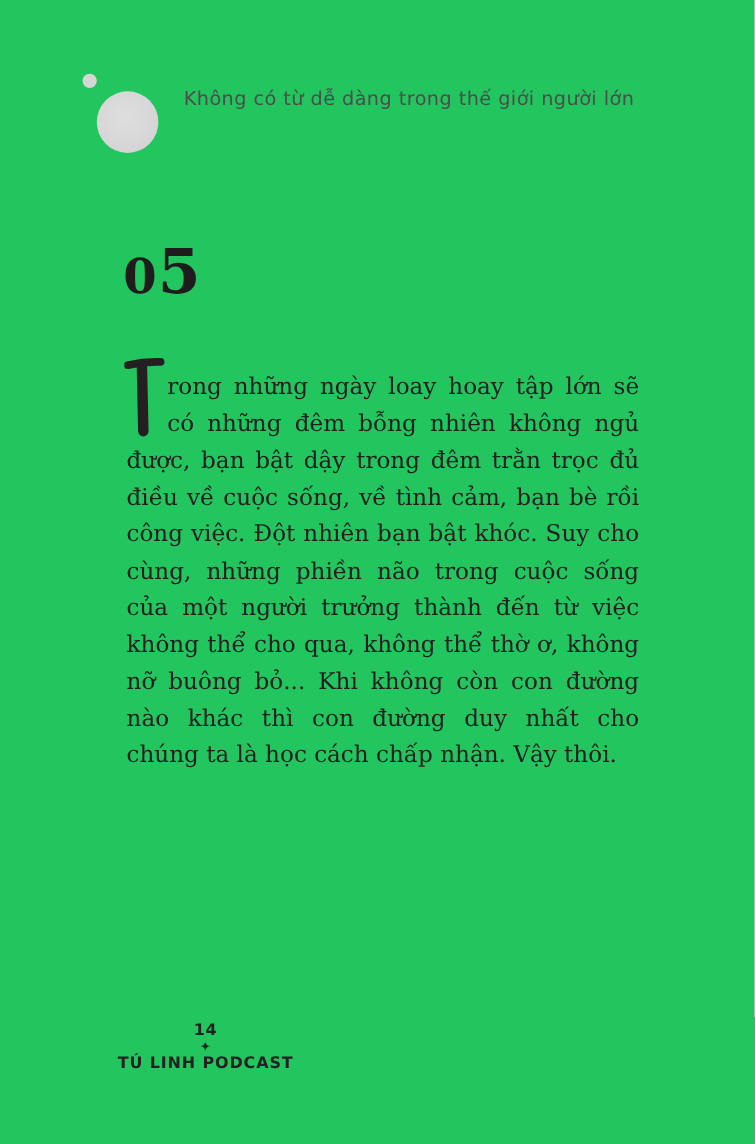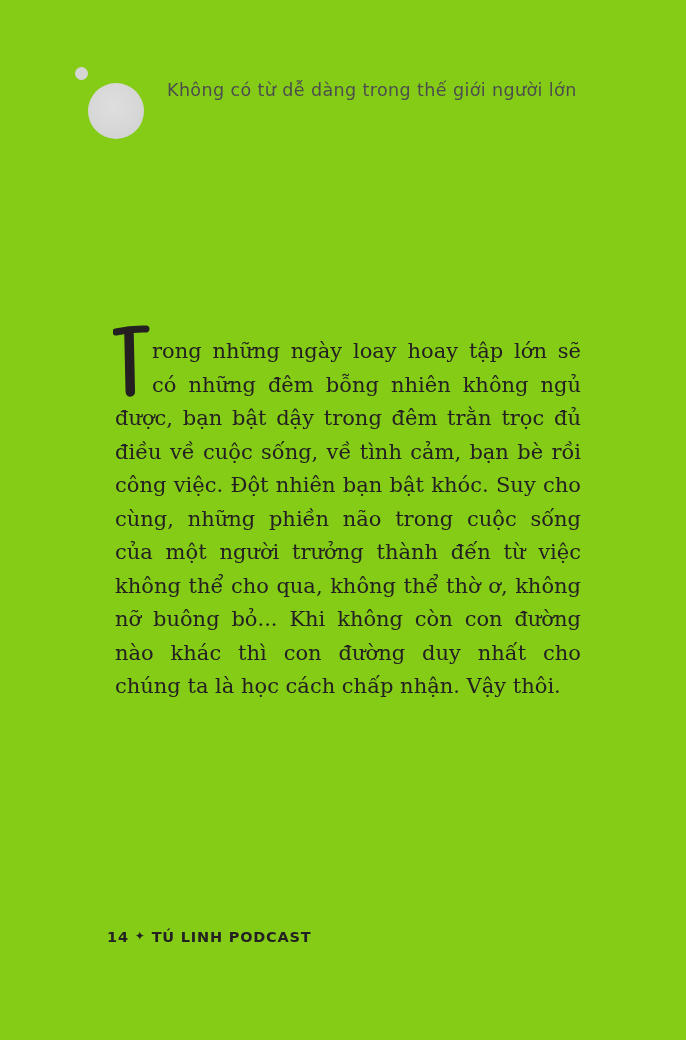--- a/index.html
+++ b/index.html
@@ -4,21 +4,21 @@
 <style>
   * { margin: 0; padding: 0; box-sizing: border-box; }
   html, body { background: #e8e8e8; }
   body { font-family: "DejaVu Serif", serif; }
 
   .page {
     position: relative;
     width: 686px;
     height: 1040px;
     margin: 0 auto;
-    background: #84cc16;
+    background: #22c55e;
     overflow: hidden;
   }
 
   
   .dot-small {
     position: absolute;
     left: 75px; top: 67px;
     width: 13px; height: 13px;
     border-radius: 50%;
     background: #d6d6d6;
@@ -93,38 +93,40 @@
     position: absolute;
     left: 107px; top: 929px;
     display: flex;
     align-items: center;
     font-family: "DejaVu Sans", sans-serif;
     font-weight: 700;
     font-size: 14.5px;
     letter-spacing: 0.8px;
     color: #232122;
     white-space: nowrap;
+    flex-direction: column;
   }
   .footer .sep {
     margin: 0 6px;
     font-size: 12px;
     position: relative;
     top: -1px;
   }
 </style>
 </head>
 <body>
 
 <div class="page">
 
   <div class="dot-small"></div>
   <div class="dot-large"></div>
 
   <div class="running-title">Không có từ dễ dàng trong thế giới người lớn</div>
 
+  <div class="chapter-number">05</div>
 
   <div class="body-text">
     <span class="drop-cap">
       <span class="sr-only">T</span>
 
       <svg width="38" height="80" viewBox="0 0 38 80" aria-hidden="true">
         <path d="M3 10 Q 18 6.5 33 7" fill="none" stroke="#242021" stroke-width="7" stroke-linecap="round"></path>
         <path d="M16 11 L17.3 70" fill="none" stroke="#242021" stroke-width="9.5" stroke-linecap="round"></path>
       </svg>
     </span><span>rong những ngày loay hoay tập lớn sẽ có những đêm bỗng nhiên không ngủ được, bạn bật dậy trong đêm trằn trọc đủ điều về cuộc sống, về tình cảm, bạn bè rồi công việc. Đột nhiên bạn bật khóc. Suy cho cùng, những phiền não trong cuộc sống của một người trưởng thành đến từ việc không thể cho qua, không thể thờ ơ, không nỡ buông bỏ... Khi không còn con đường nào khác thì con đường duy nhất cho chúng ta là học cách chấp nhận. Vậy thôi.</span>

